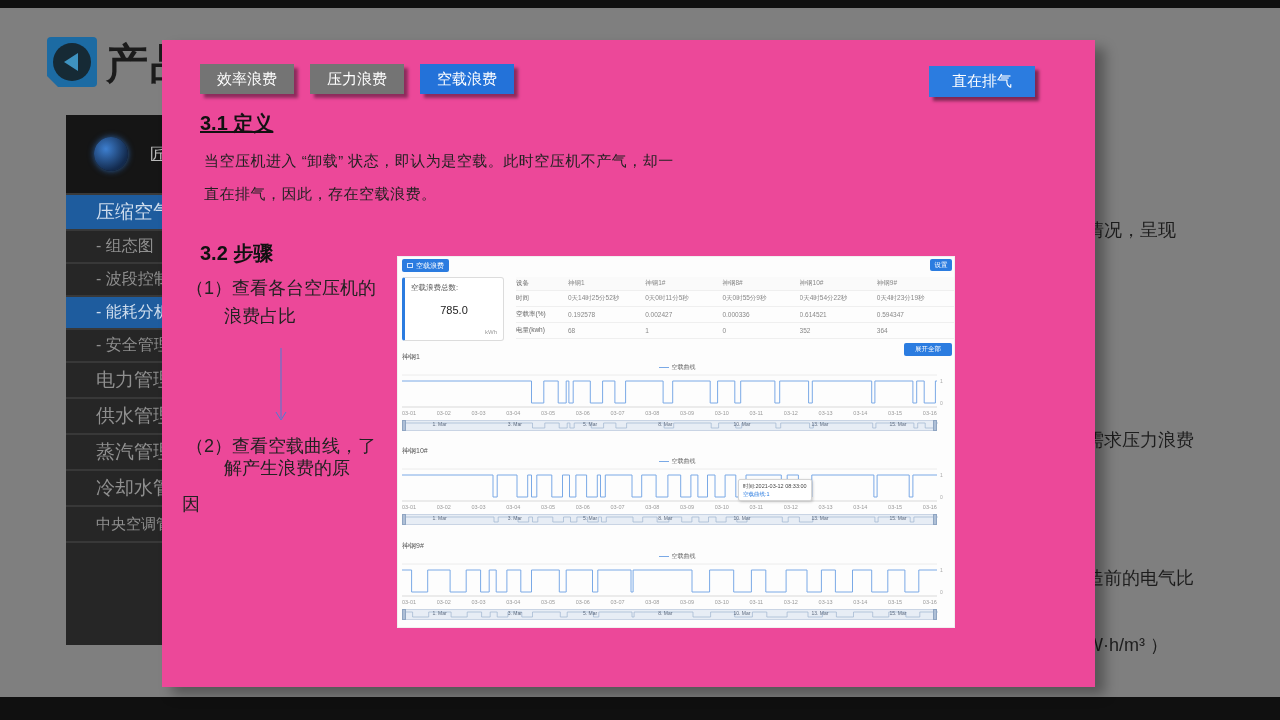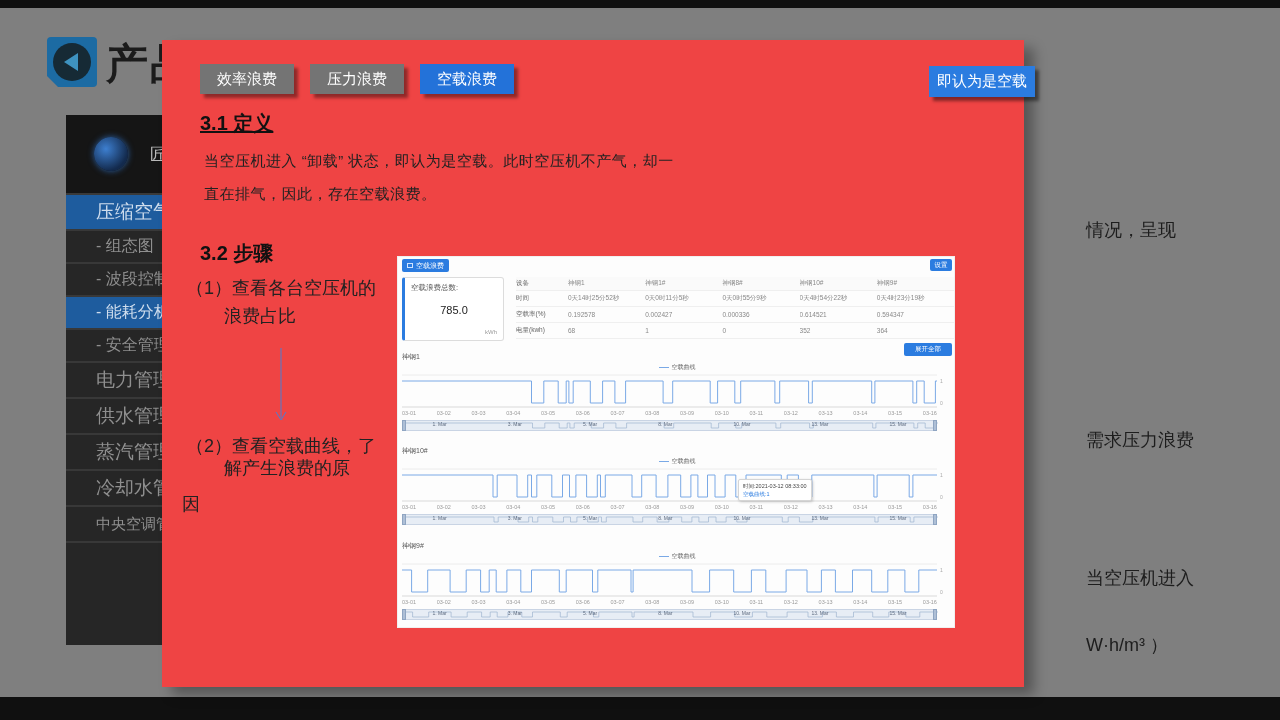--- a/index.html
+++ b/index.html
@@ -23,21 +23,21 @@
   .sb-logo-text{color:#b9b9b9;font-size:17px;margin-left:22px;}
   .sb-item{display:flex;align-items:center;padding-left:30px;color:#8f8f8f;border-bottom:2px solid #383838;background:#262626;}
   .sb-item.lvl1{height:36px;font-size:19px;}
   .sb-item.lvl2{height:33px;font-size:16px;}
   .sb-item.small{font-size:15px;}
   .sb-item.active{background:#1e5c9e;color:#cfdded;}
 
   .frag{position:absolute;color:#1d1d1d;font-size:18px;white-space:nowrap;}
 
   
-  .panel{position:absolute;left:162px;top:40px;width:862px;height:647px;background:#ef4444;
+  .panel{position:absolute;left:162px;top:40px;width:933px;height:647px;background:#ec4899;
     box-shadow:10px 8px 12px rgba(0,0,0,.32);}
 
   .tabs{position:absolute;left:38px;top:24px;display:flex;gap:16px;}
   .tab{height:30px;display:flex;align-items:center;padding:0 17px;background:#747474;color:#fff;font-size:15px;
     box-shadow:4px 4px 3px rgba(0,0,0,.40);cursor:pointer;white-space:nowrap;}
   .tab.active{background:#2372d9;}
   .return-btn{position:absolute;left:767px;top:26px;width:106px;height:31px;background:#2b7ce0;color:#fff;font-size:15px;
     display:flex;align-items:center;justify-content:center;box-shadow:4px 4px 3px rgba(0,0,0,.45);cursor:pointer;}
 
   .h-sec{position:absolute;font-size:20px;font-weight:bold;color:#111;}
@@ -105,32 +105,32 @@
         <div class="sb-item lvl1">供水管理</div>
         <div class="sb-item lvl1">蒸汽管理</div>
         <div class="sb-item lvl1">冷却水管理</div>
         <div class="sb-item lvl1 small">中央空调管理</div>
       </div>
   </div>
 
   <div id="frags">
       <div class="frag" style="left: 1086px; top: 218px;">情况，呈现</div>
       <div class="frag" style="left: 1086px; top: 428px;">需求压力浪费</div>
-      <div class="frag" style="left: 1086px; top: 566px;">当空压机进入</div>
+      <div class="frag" style="left: 1086px; top: 566px;">造前的电气比</div>
       <div class="frag" style="left: 1086px; top: 633px;">W·h/m³ ）</div>
     </div>
 
   <div class="panel">
 
     <div class="tabs" id="tabs">
         <div class="tab">效率浪费</div>
         <div class="tab">压力浪费</div>
         <div class="tab active">空载浪费</div>
       </div>
-    <div class="return-btn">即认为是空载</div>
+    <div class="return-btn">直在排气</div>
 
     <div class="h-sec" style="left:38px;top:70px;text-decoration:underline;">3.1 定义</div>
     <div class="body-line" style="left:42px;top:145px;">直在排气，因此，存在空载浪费。</div>
     <div class="body-line" style="left:42px;top:112px;">当空压机进入 “卸载” 状态，即认为是空载。此时空压机不产气，却一</div>
 
     <div class="h-sec" style="left:38px;top:200px;">3.2 步骤</div>
     <div class="step-line" style="left:24px;top:236px;">（1）查看各台空压机的</div>
     <div class="step-line" style="left:62px;top:264px;">浪费占比</div>
 
     <svg class="arrow-svg" width="14" height="82">

